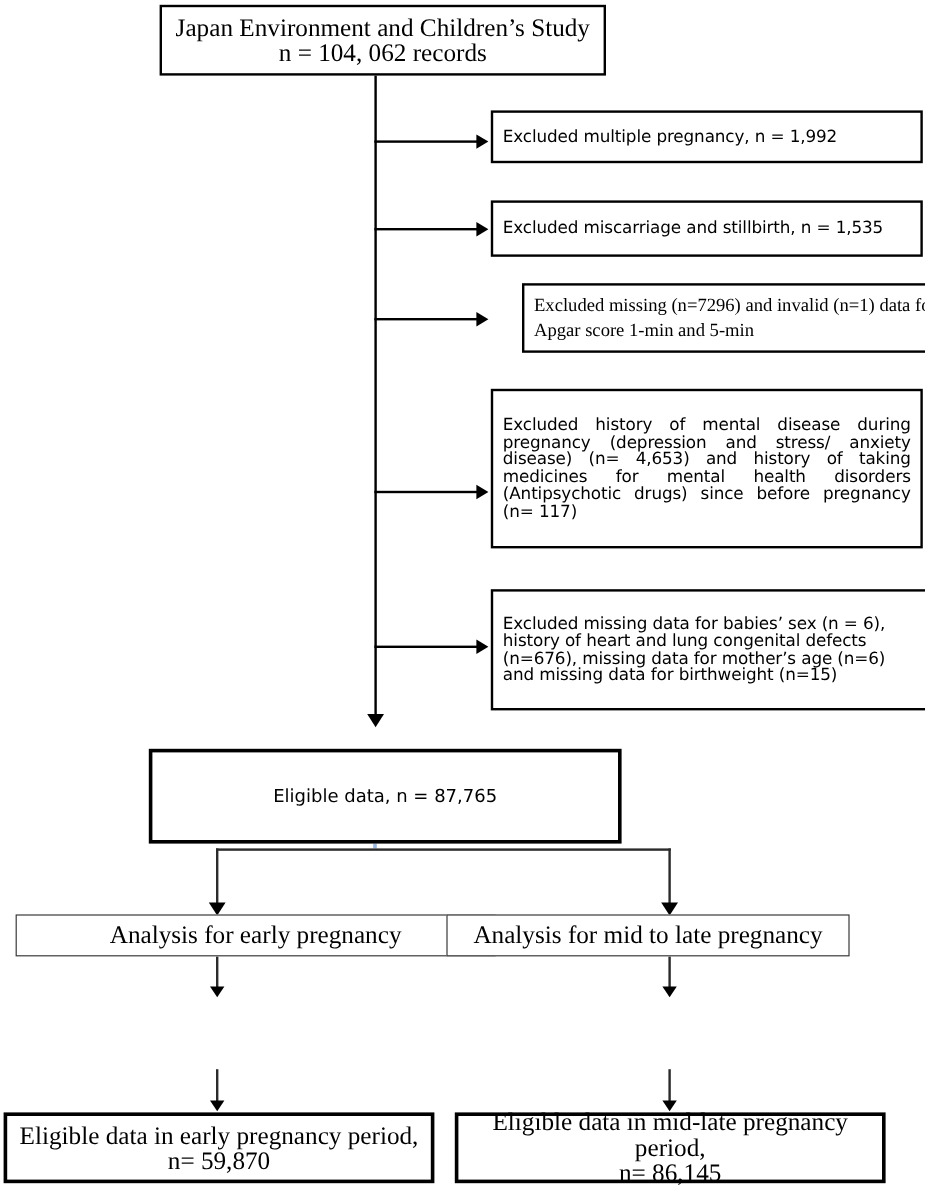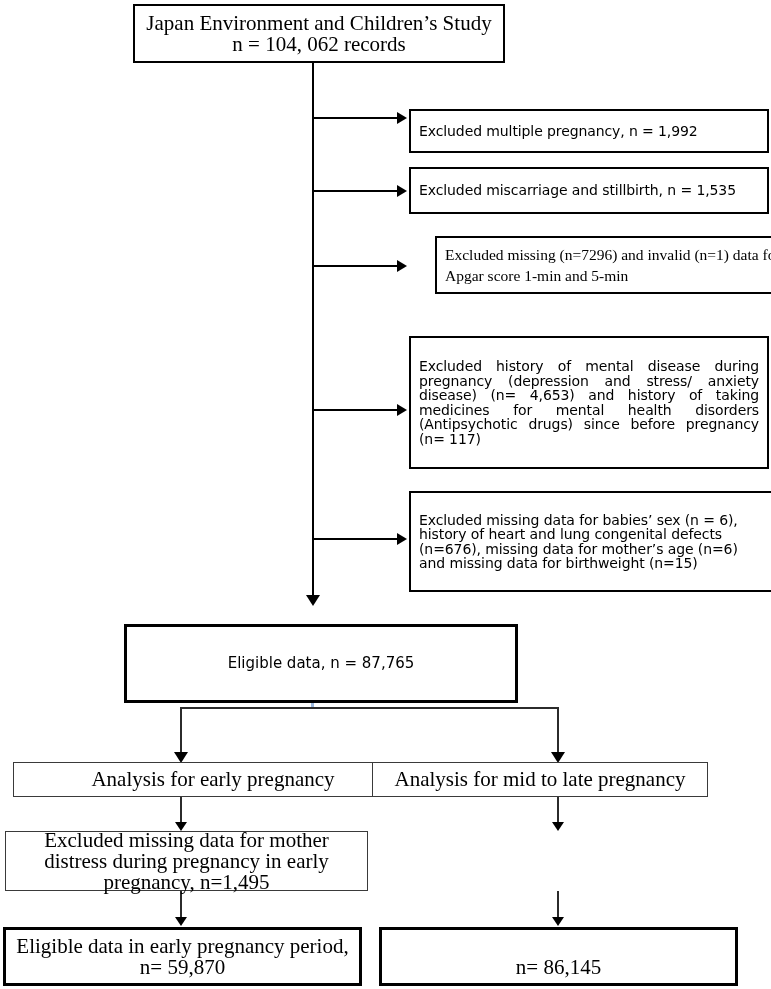--- a/index.html
+++ b/index.html
@@ -53,21 +53,20 @@
     line-height: 14.5px;
     letter-spacing: -0.1px;
   }
   .sans-j {
     font-family: "DejaVu Sans", sans-serif;
     text-align: justify;
     text-align-last: left;
     font-size: 14px;
     line-height: 14.5px;
     letter-spacing: -0.1px;
-    margin-top: 12px;
   }
   .sans-c {
     font-family: "DejaVu Sans", sans-serif;
     text-align: center;
     font-size: 15px;
     line-height: 19px;
   }
   .thick { border-width: 3px; }
   .thin  { border-width: 1.5px; border-color: #3a3a3a; }
 
@@ -114,21 +113,21 @@
 
   <div class="box serif-c" style="left:133px; top:4px; width:372px; height:59px;">
     <span class="txt">
       <span>Japan Environment and Children’s Study</span><br>
       <span>n = 104, 062 records</span>
     </span>
   </div>
 
   <div class="hline" style="left:312px; top:117px; width:86px;"></div>
   <div class="arrow-r" style="left:397px; top:112px;"></div>
-  <div class="box sans-l" style="left:409px; top:109px; width:360px; height:44px;">
+  <div class="box sans-l" style="left:409px; top:92px; width:360px; height:44px;">
     <span class="txt">Excluded multiple pregnancy, n = 1,992</span>
   </div>
 
   <div class="hline" style="left:312px; top:190px; width:86px;"></div>
   <div class="arrow-r" style="left:397px; top:185px;"></div>
   <div class="box sans-l" style="left:409px; top:167px; width:360px; height:47px;">
     <span class="txt">Excluded miscarriage and stillbirth, n = 1,535</span>
   </div>
 
   <div class="hline" style="left:312px; top:265px; width:86px;"></div>
@@ -159,23 +158,20 @@
   <div class="vline thinl" style="left:557px; top:707px; height:49px;"></div>
   <div class="arrow-d" style="left:174px; top:752px;"></div>
   <div class="arrow-d" style="left:551px; top:752px;"></div>
 
   <div class="box thin serif-c" style="left:13px; top:762px; width:400px; height:35px;">
     <span class="txt">Analysis for early pregnancy</span>
   </div>
   <div class="vline thinl" style="left:180px; top:797px; height:31px;"></div>
   <div class="arrow-d small" style="left:175px; top:822px;"></div>
 
-  <div class="box thin serif-c" style="left:5px; top:831px; width:363px; height:60px;">
-    <span class="txt">Excluded missing data for mother distress during pregnancy in early pregnancy, n=1,495</span>
-  </div>
   <div class="vline thinl" style="left:180px; top:891px; height:32px;"></div>
   <div class="arrow-d small" style="left:175px; top:917px;"></div>
 
   <div class="box thick serif-c" style="left:3px; top:927px; width:359px; height:59px;">
     <span class="txt">
       <span>Eligible data in early pregnancy period,</span><br>
       <span>n= 59,870</span>
     </span>
   </div>
 
@@ -183,18 +179,18 @@
     <span class="txt">Analysis for mid to late pregnancy</span>
   </div>
   <div class="vline thinl" style="left:557px; top:797px; height:31px;"></div>
   <div class="arrow-d small" style="left:552px; top:822px;"></div>
 
   <div class="vline thinl" style="left:557px; top:891px; height:32px;"></div>
   <div class="arrow-d small" style="left:552px; top:917px;"></div>
 
   <div class="box thick serif-c" style="left:379px; top:927px; width:359px; height:59px;">
     <span class="txt">
-      <br>
+      <span>Eligible data in mid-late pregnancy period,</span><br>
       <span>n= 86,145</span>
     </span>
   </div>
 
 </div>
 
 </body></html>

